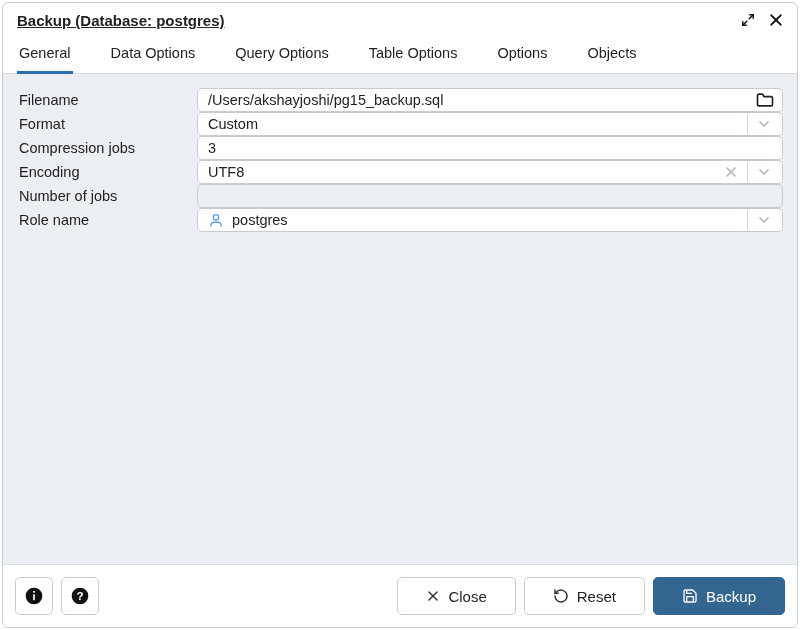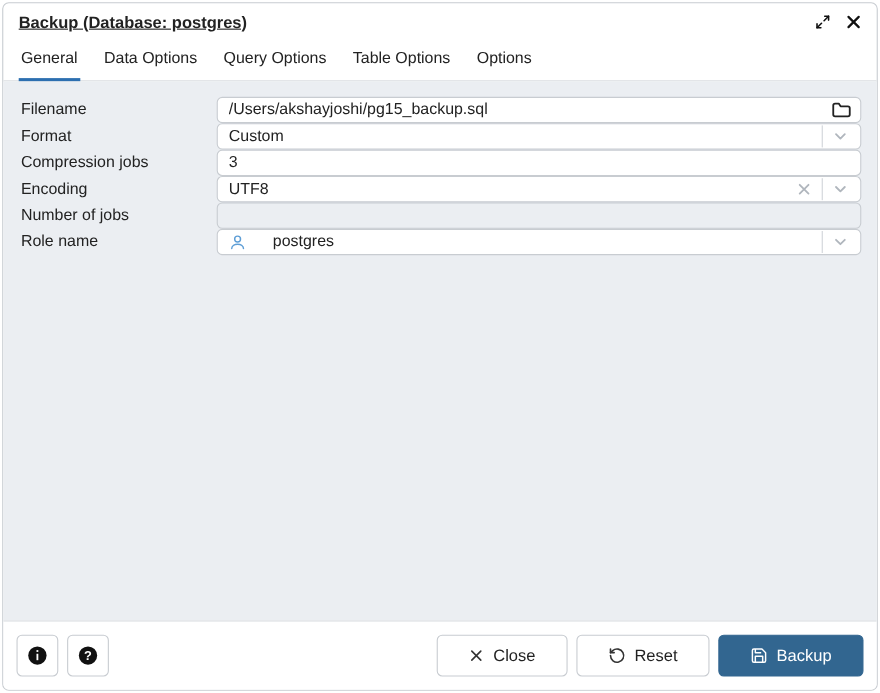--- a/index.html
+++ b/index.html
@@ -33,21 +33,21 @@
   text-decoration: underline;
 }
 .titlebar .title { flex: 1; }
 .titlebar .ctrls { display: flex; gap: 10px; align-items: center; }
 .titlebar .icon-btn {
   width: 18px; height: 18px; display: flex; align-items: center; justify-content: center;
   cursor: pointer; color: #111;
 }
 .tabs {
   display: flex;
-  gap: 20px;
+  gap: 36px;
   padding: 0 14px;
   border-bottom: 1px solid #d7dbdf;
 }
 .tab {
   padding: 10px 2px 10px 2px;
   font-size: 14.5px;
   color: #222;
   cursor: pointer;
   border-bottom: 3px solid transparent;
   margin-bottom: -1px;
@@ -87,21 +87,21 @@
 }
 .input-wrap { position: relative; }
 .input-wrap .trailing {
   position: absolute;
   right: 8px; top: 50%; transform: translateY(-50%);
   display: flex; align-items: center; gap: 6px;
   color: #6b7280;
 }
 .select { justify-content: space-between; }
 .select .value { flex: 1; color: #222; }
-.select .value.with-icon { display: flex; align-items: flex-end; gap: 24px; }
+.select .value.with-icon { display: flex; align-items: flex-end; gap: 8px; }
 .select .indicators { display: flex; align-items: center; gap: 8px; color: #b0b6bd; }
 .sep { width: 1px; height: 20px; background: #d0d4d9; }
 .chev { color: #b0b6bd; display:flex; }
 .clear-x { color: #b0b6bd; cursor: pointer; display:flex; }
 .disabled-input { background: #ebeef2; cursor: not-allowed; }
 .user-icon { color: #5e9ed6; display:flex; }
 .footer {
   display: flex;
   align-items: center;
   padding: 12px 12px;
@@ -162,20 +162,21 @@
       </div>
     </div>
   </div>
 
   <div class="tabs">
     <div class="tab active">General</div>
     <div class="tab">Data Options</div>
     <div class="tab">Query Options</div>
     <div class="tab">Table Options</div>
     <div class="tab">Options</div>
+    <div class="tab">Objects</div>
   </div>
 
   <div class="body">
 
     <div class="row">
       <div class="label">Filename</div>
       <div class="control input-wrap">
         <input class="input" type="text" value="/Users/akshayjoshi/pg15_backup.sql" style="">
         <div class="trailing">
           <span style="color:#222;">

